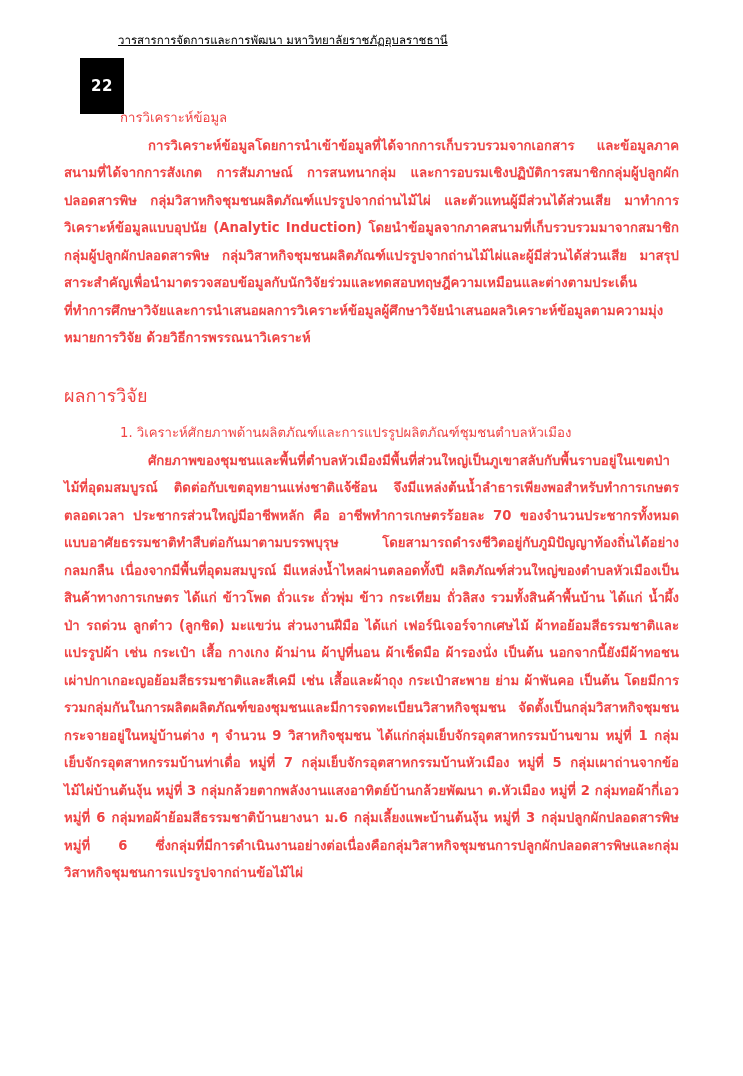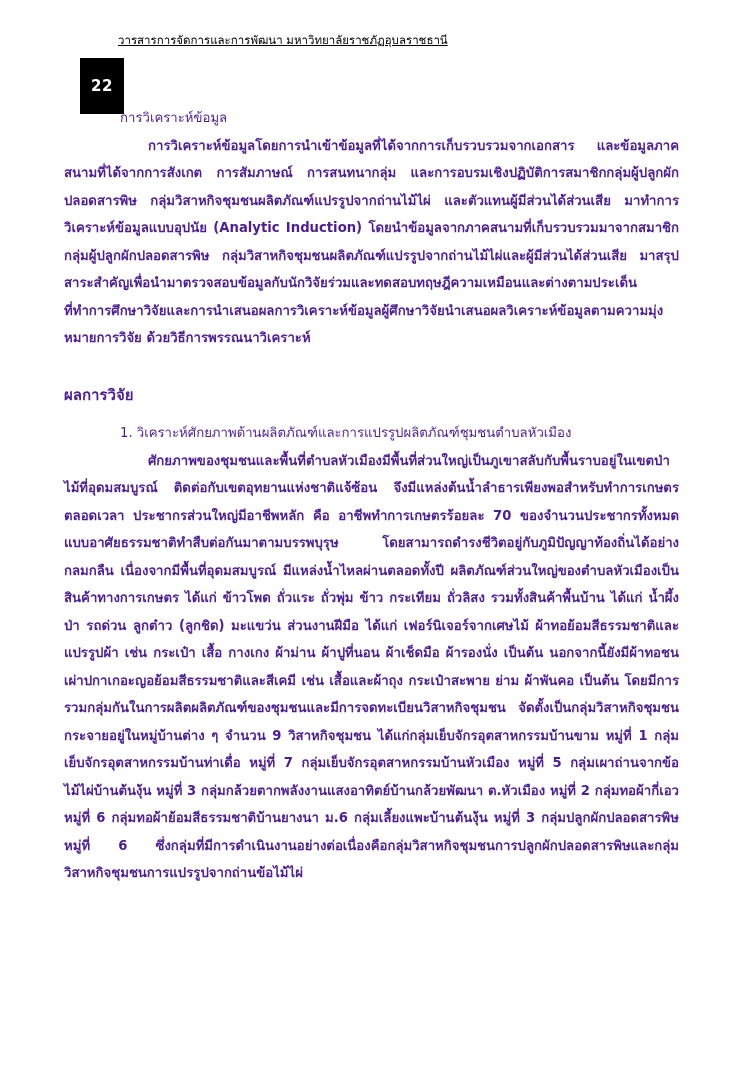--- a/index.html
+++ b/index.html
@@ -66,33 +66,33 @@
     left: 64px;
     top: 104px;
     width: 615px;
   }
   p {
     margin: 0;
     font-size: 13.2px;
     line-height: 27.5px;
     text-align: justify;
     text-justify: inter-word;
-    color: #4c1d95;
+    color: #ef4444;
   }
   .indent-2 {
     text-indent: 84px;
     font-weight: bold;
   }
   .heading-sub {
     text-indent: 56px;
     font-weight: normal;
   }
   .section-title {
-    font-weight: bold;
-    font-size: 15px;
+    font-weight: normal;
+    font-size: 18px;
     line-height: 27.5px;
   }
   .spacer-lg {
     height: 30px;
   }
   .spacer-sm {
     height: 10px;
   }
   .numbered {
     text-indent: 0;

